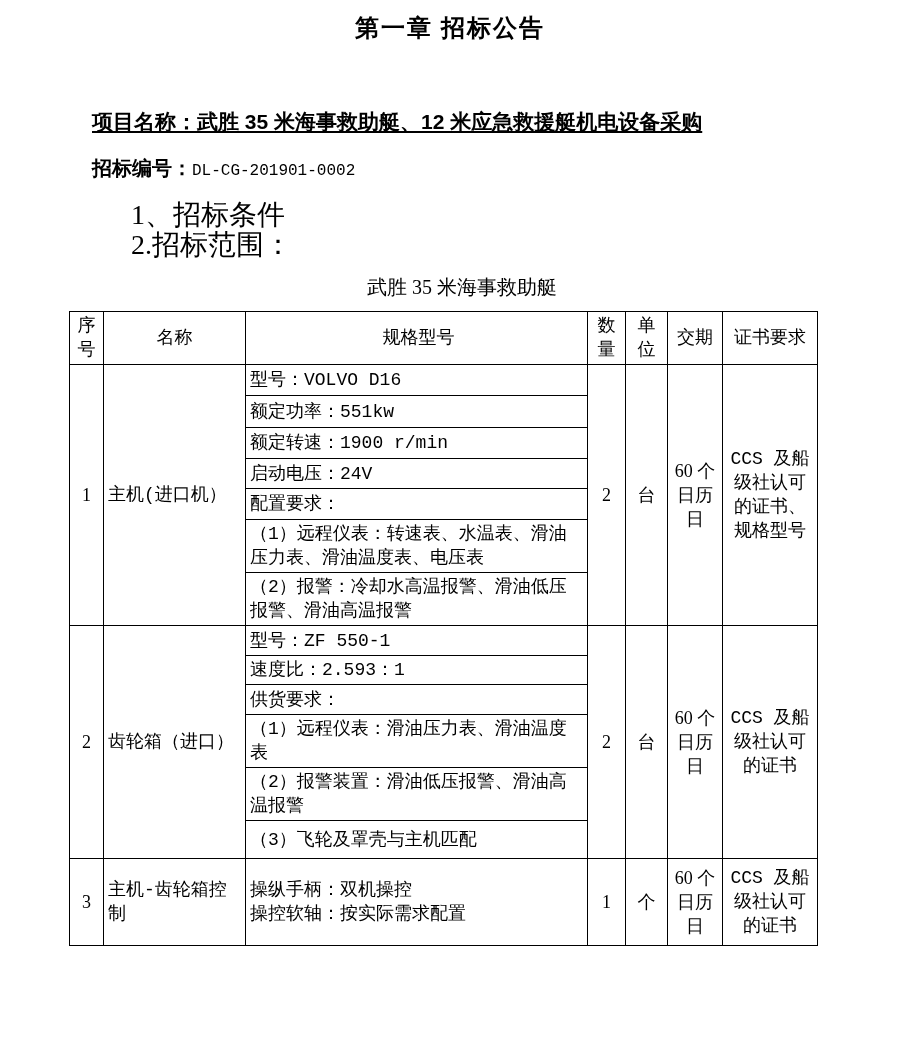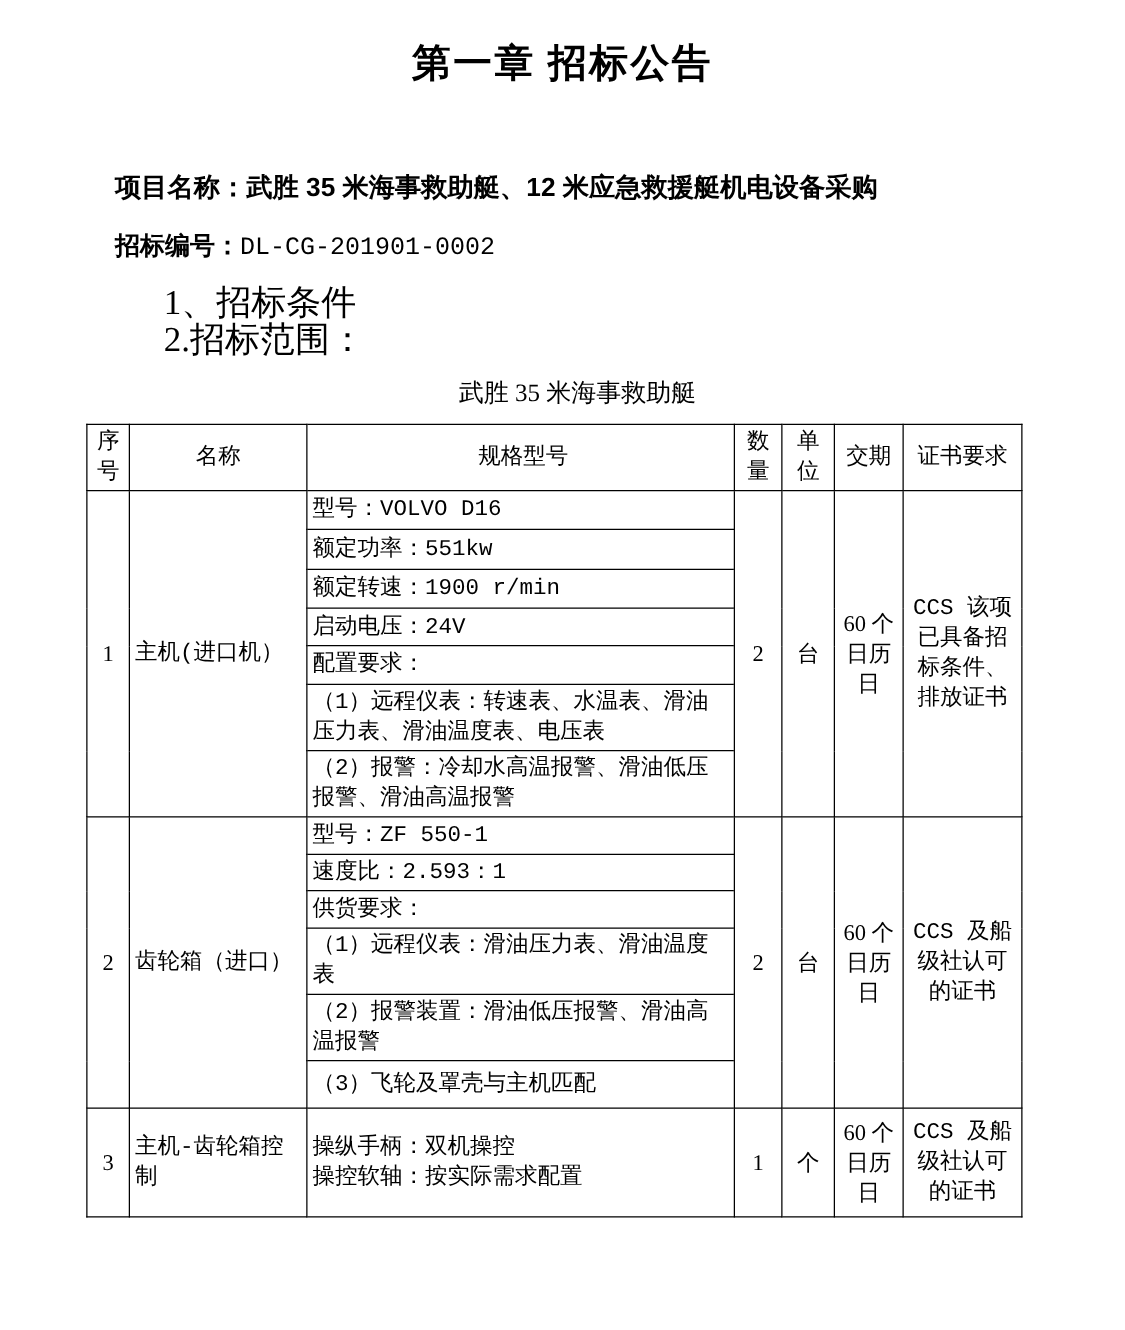--- a/index.html
+++ b/index.html
@@ -2,31 +2,31 @@
 <html><head>
 <meta charset="utf-8">
 <style>
   html,body { margin:0; padding:0; background:#888; }
   .page {
     width:900px; height:1064px; margin:0 auto; background:#ffffff;
     color:#000; font-family:"Liberation Serif", serif;
     position:relative; overflow:hidden; box-sizing:border-box;
   }
   .chapter-title {
-    padding-top:30px; text-align:center;
-    font-size:31px; font-weight:600; letter-spacing:2px;
+    padding-top:12px; text-align:center;
+    font-size:24px; font-weight:600; letter-spacing:2px;
   }
   .project-line {
-    margin:63px 0 0 92px; font-size:21px; font-weight:bold; line-height:30px;
+    margin:63px 0 0 92px; font-size:21px; font-weight:bold; line-height:30px;text-decoration:underline;
   }
   .project-name {
     font-family:"Liberation Sans", sans-serif; font-weight:bold; font-size:21px;
   }
   .bid-line { margin:17px 0 0 92px; font-size:20px; line-height:28px; font-weight:600; }
-  .bid-no { font-family:"Liberation Mono", monospace; font-size:20px; font-weight:normal; }
+  .bid-no { font-family:"Liberation Mono", monospace; font-size:16px; font-weight:normal; }
   .sec-heading { margin-left:131px; font-size:28px; line-height:28px; }
   .sec1 { margin-top:16px; }
   .sec2 { margin-top:2px; }
   .body-para {
     margin:4px 88px 0 90px; font-size:21px; line-height:48px;
     text-align:justify; text-indent:2em;
   }
   .para-bold { font-family:"Liberation Sans", sans-serif; font-weight:bold; }
   .table-title { margin-top:15px; text-align:center; font-size:20px; line-height:26px;padding-left:24px; }
   table.spec-table {
@@ -89,21 +89,21 @@
         <th>证书要求</th>
       </tr>
 
       <tr style="height:31px">
         <td class="c-seq" rowspan="7">1</td>
         <td class="c-name" rowspan="7">主机(进口机）</td>
         <td class="c-spec">型号：VOLVO D16</td>
         <td class="c-qty" rowspan="7">2</td>
         <td class="c-unit" rowspan="7">台</td>
         <td class="c-del" rowspan="7">60 个日历日</td>
-        <td class="c-cert" rowspan="7">CCS 该项已具备招标条件、排放证书</td>
+        <td class="c-cert" rowspan="7">CCS 及船级社认可的证书、规格型号</td>
       </tr>
       <tr style="height:32px">
           <td class="c-spec">额定功率：551kw</td>
         </tr>
       <tr style="height:31px">
           <td class="c-spec">额定转速：1900 r/min</td>
         </tr>
       <tr style="height:30px">
           <td class="c-spec">启动电压：24V</td>
         </tr>

